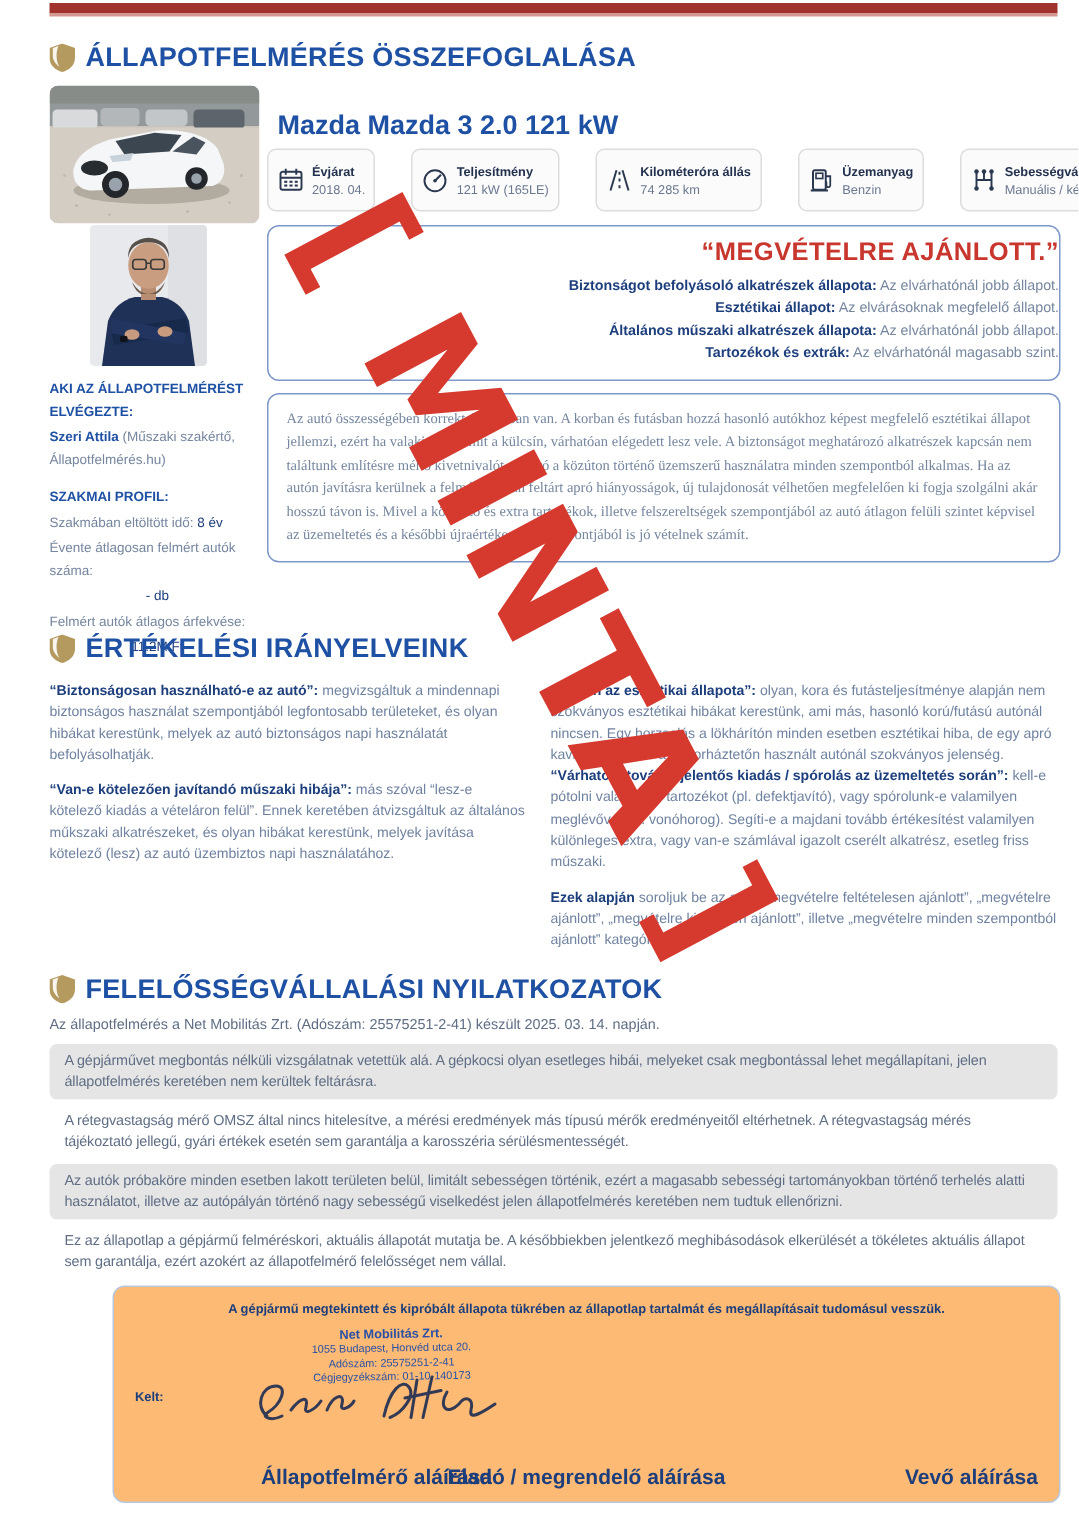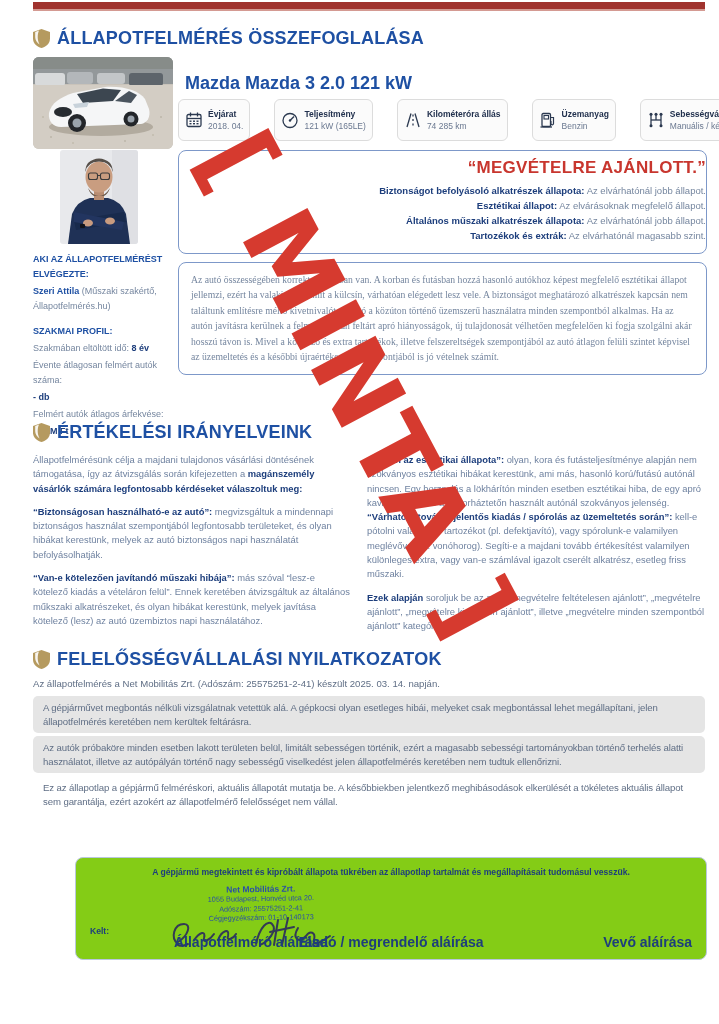--- a/index.html
+++ b/index.html
@@ -41,40 +41,40 @@
   .vline .b{font-weight:bold;color:#1d3e7c;}
   .summary{top:262px;height:113px;padding:9px 12px;font-family:Liberation Serif, serif;}
   .summary p{margin:0;font-size:9.7px;line-height:15.4px;color:#75869f;text-align:left;}
 
   
   .sidebar{position:absolute;left:33px;top:252px;width:144px;font-size:9px;line-height:15px;}
   .sb-h{color:#1e50a3;font-weight:bold;margin:0 0 2px 0;}
   .sb-h.mt{margin-top:10px;}
   .sb-p{margin:0 0 2px 0;color:#75869f;}
   .sb-b{color:#1e50a3;font-weight:bold;}
-  .sb-bd{color:#1d3e7c;font-weight:bold;}
+  .sb-bd{color:#1d3e7c;font-weight:normal;text-align:center;}
 
   
   .gcol{position:absolute;top:453px;font-size:9.4px;line-height:14.3px;color:#6f82a0;}
   .gleft{left:33px;width:319px;}
   .gright{left:367px;width:340px;}
   .gcol p{margin:0 0 9px 0;}
   .gcol p.tight{margin-top:-9px;}
   .gcol .b{font-weight:bold;color:#1d3e7c;}
 
   
   .disc-intro{position:absolute;left:33px;top:678px;width:660px;margin:0;font-size:9.6px;color:#5f6e85;}
   .disc{position:absolute;left:33px;top:696px;width:672px;}
   .ditem{font-size:9.6px;line-height:13.5px;color:#5f6e85;padding:5px 10px;margin-bottom:3px;
          border-radius:5px;box-sizing:border-box;letter-spacing:-0.1px;}
   .ditem.gray{background:#e5e5e5;}
 
   
-  .sigbox{position:absolute;left:75px;top:857px;width:632px;height:103px;border:1px solid #b9c7dd;
-          border-radius:8px;box-sizing:border-box;background:#84cc16;}
+  .sigbox{position:absolute;left:75px;top:857px;width:632px;height:145px;border:1px solid #b9c7dd;
+          border-radius:8px;box-sizing:border-box;background:#fdba74;}
   .ack{position:absolute;left:0;right:0;top:9px;text-align:center;font-size:8.6px;font-weight:bold;color:#1d3e7c;}
   .stamp{position:absolute;left:85px;top:26px;width:200px;text-align:center;color:#2a50a5;transform:rotate(-1deg);}
   .st0{font-size:8.5px;font-weight:bold;}
   .st{font-size:7.3px;line-height:9.5px;}
   .kelt{position:absolute;left:14px;top:68px;font-size:8.6px;font-weight:bold;color:#1d3e7c;}
   .sig-script{position:absolute;left:88px;top:52px;}
   .sig-labels{position:absolute;left:0;right:0;bottom:9px;}
   .sl{position:absolute;bottom:0;font-size:14px;font-weight:bold;color:#1d3e7c;white-space:nowrap;}
   .sl-left{left:95px;width:160px;text-align:center;}
   .sl-mid{left:0;right:0;text-align:center;}
@@ -252,21 +252,20 @@
 
   <div class="h1 h2-guidelines">
     <svg width="17" height="19" viewBox="0 0 17 19">
       <path d="M8.5 0 L17 3 V9.5 C17 14.6 13 17.8 8.5 19 C4 17.8 0 14.6 0 9.5 V3 Z" fill="#b59a5f"></path>
       <path d="M6 1.6 C4.2 5.5 4.2 11.5 6.6 15.5 C4 13.6 2.2 11 2.2 8.3 L2.2 3 Z" fill="#ffffff" opacity="0.9"></path>
     </svg>
     <span>ÉRTÉKELÉSI IRÁNYELVEINK</span>
   </div>
 
   <div class="gcol gleft">
-    <p><span>Állapotfelmérésünk célja a majdani tulajdonos vásárlási döntésének támogatása, így az átvizsgálás során kifejezetten a </span><span class="b">magánszemély vásárlók számára legfontosabb kérdéseket válaszoltuk meg:</span></p>
     <p><span class="b">“Biztonságosan használható-e az autó”:</span><span> megvizsgáltuk a mindennapi biztonságos használat szempontjából legfontosabb területeket, és olyan hibákat kerestünk, melyek az autó biztonságos napi használatát befolyásolhatják.</span></p>
     <p><span class="b">“Van-e kötelezően javítandó műszaki hibája”:</span><span> más szóval “lesz-e kötelező kiadás a vételáron felül”. Ennek keretében átvizsgáltuk az általános műkszaki alkatrészeket, és olyan hibákat kerestünk, melyek javítása kötelező (lesz) az autó üzembiztos napi használatához.</span></p>
   </div>
   <div class="gcol gright">
     <p><span class="b">“Milyen az esztétikai állapota”:</span><span> olyan, kora és futásteljesítménye alapján nem szokványos esztétikai hibákat kerestünk, ami más, hasonló korú/futású autónál nincsen. Egy horzsolás a lökhárítón minden esetben esztétikai hiba, de egy apró kavicsfelverődés a motorháztetőn használt autónál szokványos jelenség.</span></p>
     <p class="tight"><span class="b">“Várható-e további jelentős kiadás / spórolás az üzemeltetés során”:</span><span> kell-e pótolni valamilyen tartozékot (pl. defektjavító), vagy spórolunk-e valamilyen meglévővel (pl. vonóhorog). Segíti-e a majdani tovább értékesítést valamilyen különleges extra, vagy van-e számlával igazolt cserélt alkatrész, esetleg friss műszaki.</span></p>
     <p><span class="b">Ezek alapján</span><span> soroljuk be az autót „megvételre feltételesen ajánlott”, „megvételre ajánlott”, „megvételre kiemelten ajánlott”, illetve „megvételre minden szempontból ajánlott” kategóriákba.</span></p>
   </div>
 
   <div class="h1 h2-disclaimer">
@@ -274,20 +273,21 @@
       <path d="M8.5 0 L17 3 V9.5 C17 14.6 13 17.8 8.5 19 C4 17.8 0 14.6 0 9.5 V3 Z" fill="#b59a5f"></path>
       <path d="M6 1.6 C4.2 5.5 4.2 11.5 6.6 15.5 C4 13.6 2.2 11 2.2 8.3 L2.2 3 Z" fill="#ffffff" opacity="0.9"></path>
     </svg>
     <span>FELELŐSSÉGVÁLLALÁSI NYILATKOZATOK</span>
   </div>
 
   <p class="disc-intro">Az állapotfelmérés a Net Mobilitás Zrt. (Adószám: 25575251-2-41) készült 2025. 03. 14. napján.</p>
 
   <div class="disc">
     <div class="ditem gray">A gépjárművet megbontás nélküli vizsgálatnak vetettük alá. A gépkocsi olyan esetleges hibái, melyeket csak megbontással lehet megállapítani, jelen állapotfelmérés keretében nem kerültek feltárásra.</div>
+    <div class="ditem">A rétegvastagság mérő OMSZ által nincs hitelesítve, a mérési eredmények más típusú mérők eredményeitől eltérhetnek. A rétegvastagság mérés tájékoztató jellegű, gyári értékek esetén sem garantálja a karosszéria sérülésmentességét.</div>
     <div class="ditem gray">Az autók próbaköre minden esetben lakott területen belül, limitált sebességen történik, ezért a magasabb sebességi tartományokban történő terhelés alatti használatot, illetve az autópályán történő nagy sebességű viselkedést jelen állapotfelmérés keretében nem tudtuk ellenőrizni.</div>
     <div class="ditem">Ez az állapotlap a gépjármű felméréskori, aktuális állapotát mutatja be. A későbbiekben jelentkező meghibásodások elkerülését a tökéletes aktuális állapot sem garantálja, ezért azokért az állapotfelmérő felelősséget nem vállal.</div>
   </div>
 
   <div class="sigbox">
     <div class="ack">A gépjármű megtekintett és kipróbált állapota tükrében az állapotlap tartalmát és megállapításait tudomásul vesszük.</div>
     <div class="stamp">
       <div class="st0">Net Mobilitás Zrt.</div>
       <div class="st">1055 Budapest, Honvéd utca 20.</div>
       <div class="st">Adószám: 25575251-2-41</div>

